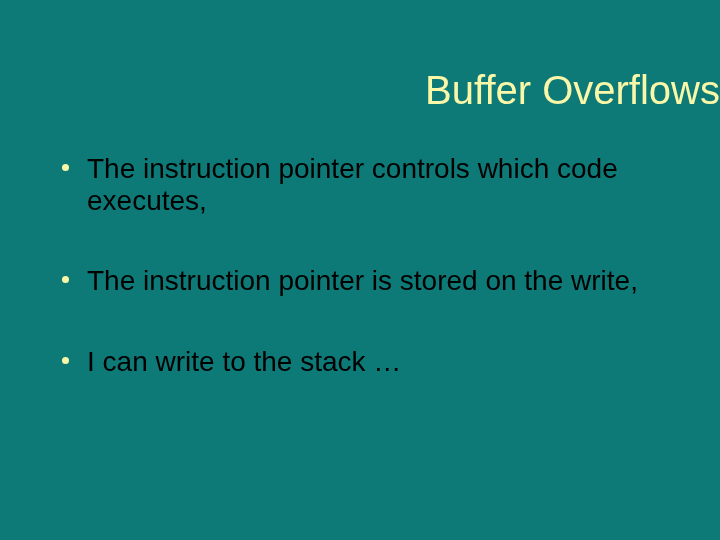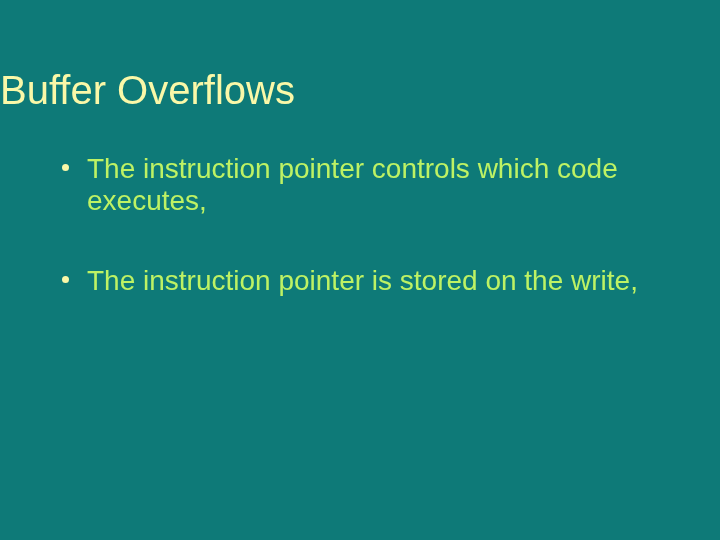--- a/index.html
+++ b/index.html
@@ -16,32 +16,32 @@
     }
     .slide {
       width: 100%;
       height: 100%;
       padding: 0;
     }
     .title {
       color: #faf8a8;
       font-size: 40px;
       font-weight: normal;
-      text-align: left;
+      text-align: right;
       padding-top: 68px;
       padding-bottom: 40px;
     }
     .content {
       padding-left: 62px;
       padding-right: 60px;
     }
     .bullet-item {
       display: flex;
       align-items: flex-start;
-      color: #bef264;
+      color: #000000;
       font-size: 28px;
       line-height: 1.15;
       margin-bottom: 48px;
     }
     .bullet-dot {
       flex-shrink: 0;
       margin-right: 18px;
       margin-top: 11px;
       width: 7px;
       height: 7px;
@@ -59,14 +59,18 @@
   <h1 class="title">Buffer Overflows</h1>
   <div class="content">
     <div class="bullet-item">
       <span class="bullet-dot"></span>
       <span class="bullet-text">The instruction pointer controls which code executes,</span>
     </div>
     <div class="bullet-item">
       <span class="bullet-dot"></span>
       <span class="bullet-text">The instruction pointer is stored on the write,</span>
     </div>
+    <div class="bullet-item">
+      <span class="bullet-dot"></span>
+      <span class="bullet-text">I can write to the stack …</span>
+    </div>
   </div>
 </div>
 
 </body></html>

